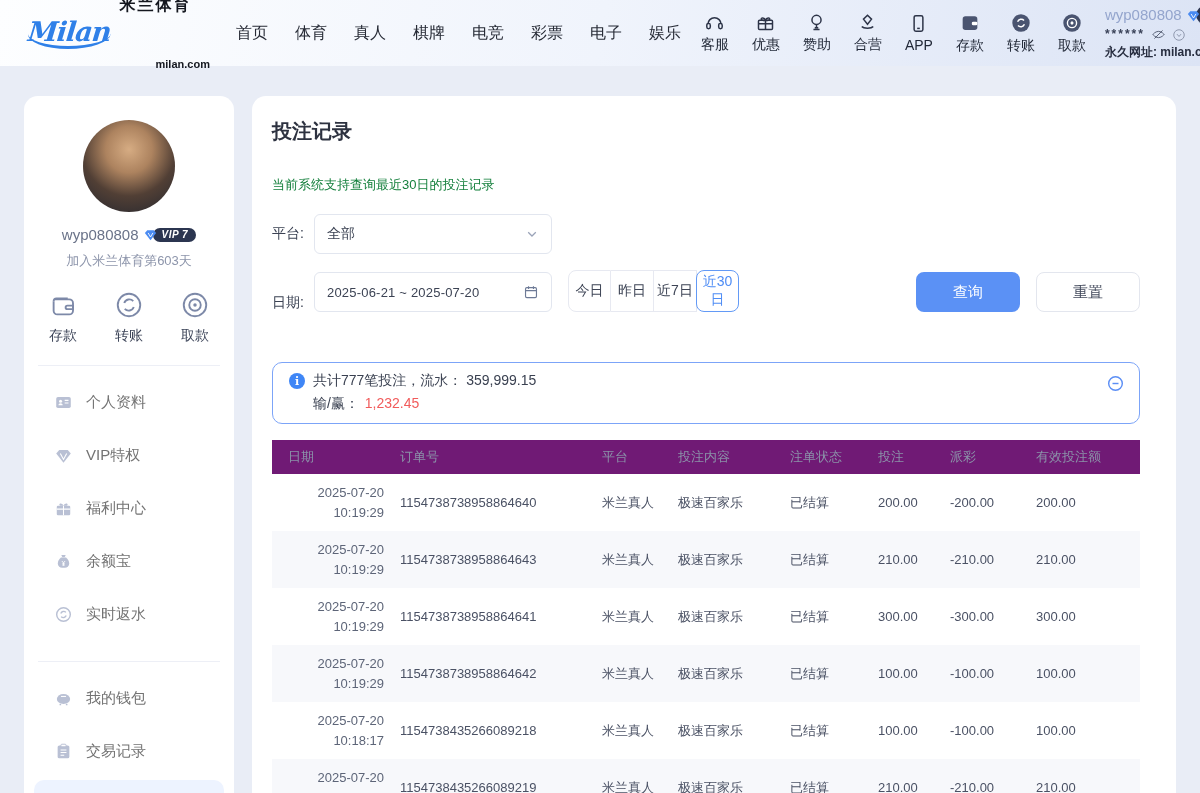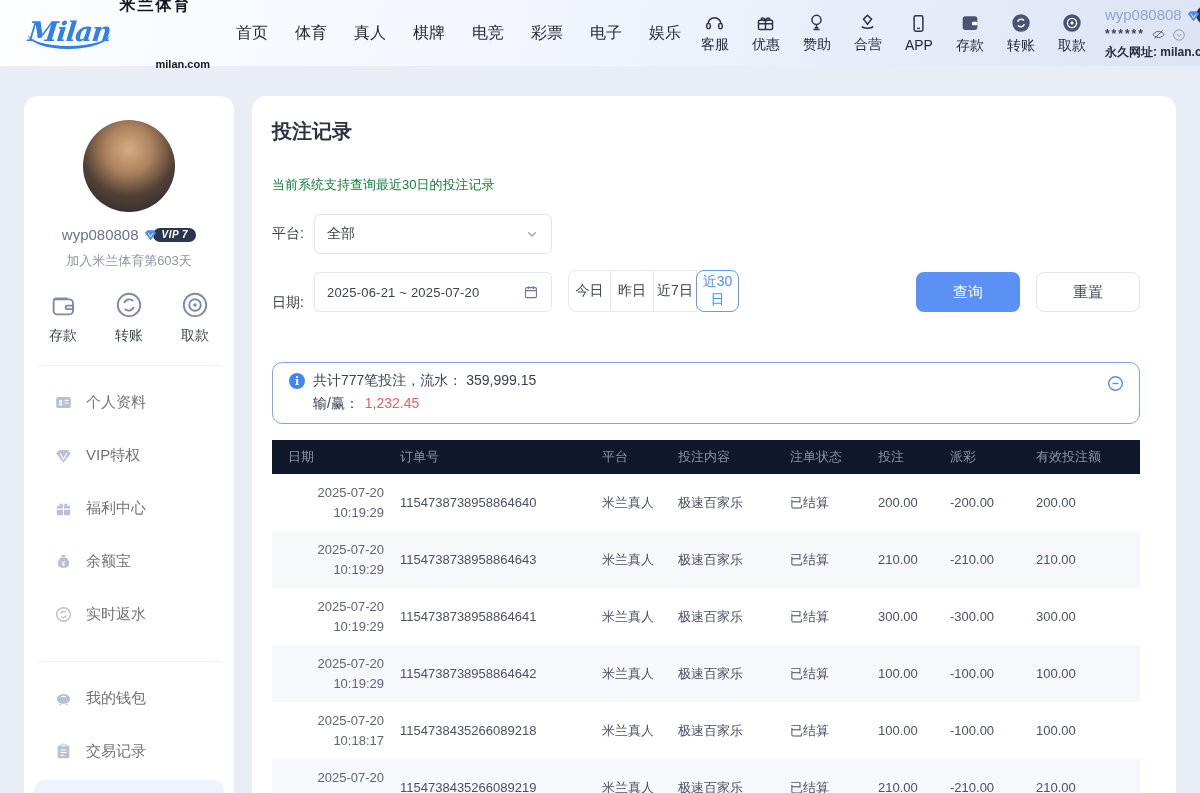--- a/index.html
+++ b/index.html
@@ -120,21 +120,21 @@
   .info-ic {
     width:16px; height:16px; border-radius:50%; background:#3f86f6; color:#fff;
     font-size:11px; font-weight:bold; display:flex; align-items:center; justify-content:center;
     font-family:"DejaVu Serif", serif; flex:0 0 16px;
   }
   .sum-line2 { margin-top:5px; padding-left:24px; font-size:14px; color:#3a4151; }
   .sum-red { color:#f15b5b; margin-left:2px; }
   .collapse-ic { position:absolute; right:14px; top:11px; cursor:pointer; }
 
   table.bets { margin-top:16px; width:100%; border-collapse:collapse; table-layout:fixed; }
-  .bets thead tr { background:#0f172a; height:34px; }
+  .bets thead tr { background:#701a75; height:34px; }
   .bets th {
     font-weight:400; font-size:13px; color:#8b93a9; text-align:left; padding-left:16px;
     white-space:nowrap;
   }
   .bets tbody tr { height:57px; }
   .bets tbody tr:nth-child(even) { background:#f7f8fb; }
   .bets td { font-size:13px; color:#4a5164; padding-left:16px; vertical-align:middle; }
   .bets td.dt { color:#5d6578; line-height:1.5;text-align:right; }
 </style>
 </head>

